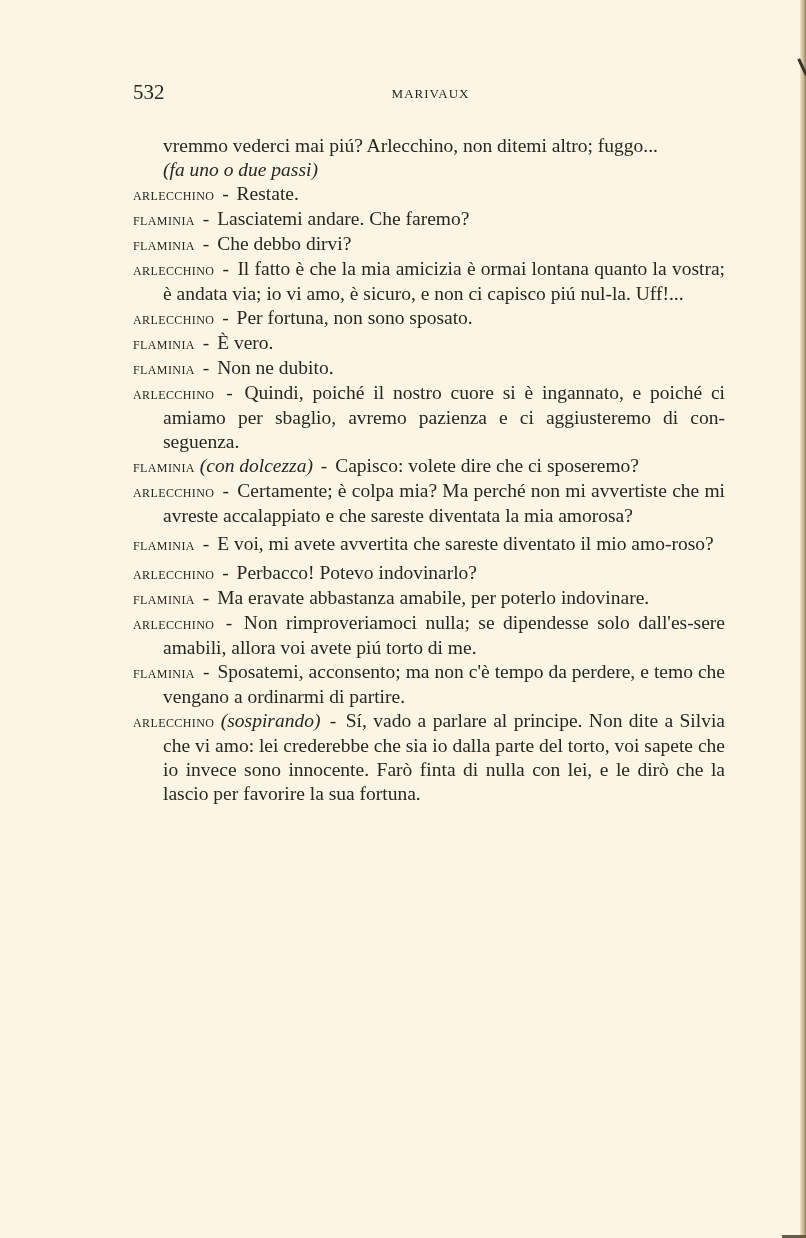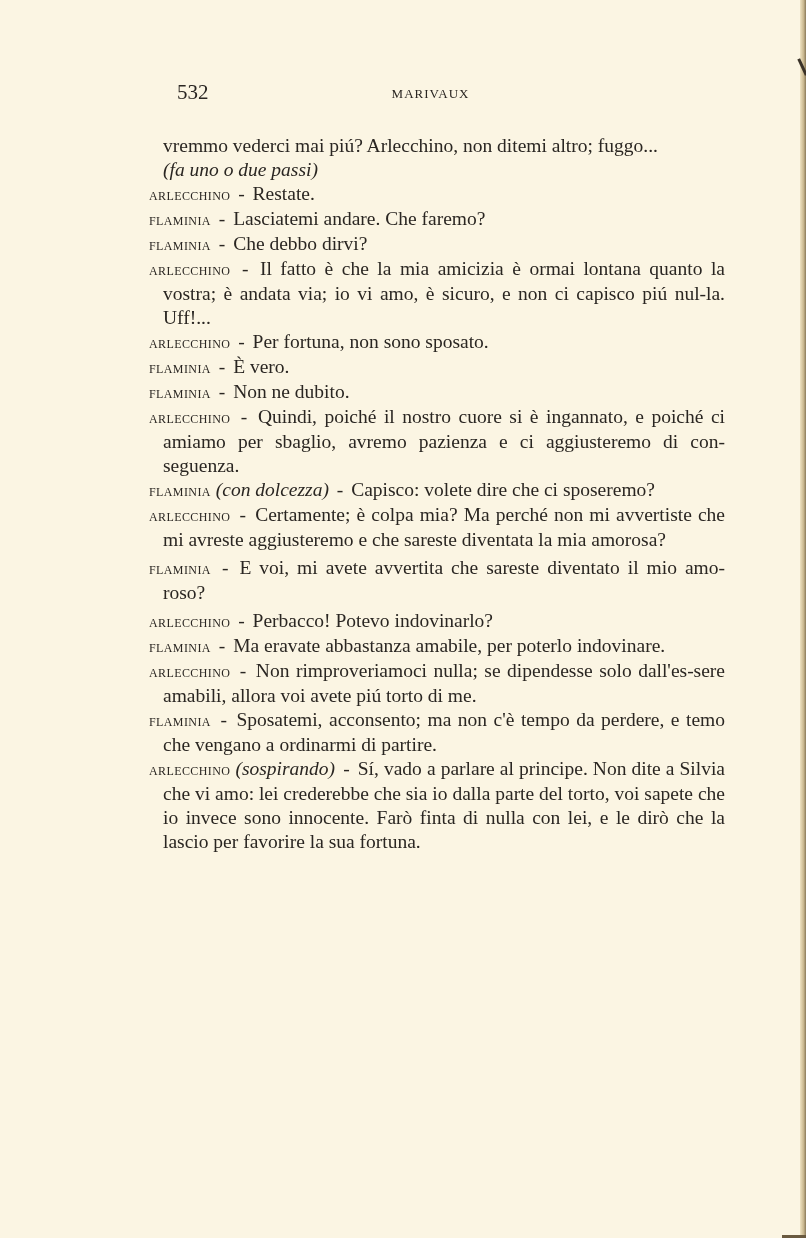--- a/index.html
+++ b/index.html
@@ -19,41 +19,40 @@
       background: #3a3228; transform: rotate(-25deg);
     }
     .edge-bottom {
       position: absolute; right: 0; bottom: 0; width: 24px; height: 3px;
       background: #6a5a40;
     }
     .running-head {
       position: absolute; top: 80px; left: 133px; right: 100px; height: 24px;
     }
     .page-number {
-      position: absolute; left: 0; top: 0; font-size: 21px; margin-left: 44px;
+      position: absolute; left: 0; top: 0; font-size: 21px;
     }
     .header-title {
       position: absolute; left: 0; right: 0; top: 6px; text-align: center;
       font-size: 13px; letter-spacing: 1px; padding-left: 22px;
     }
     .text-block {
       position: absolute; top: 134px; left: 133px; width: 592px;
       font-size: 19.5px; line-height: 24px;
     }
     .para {
       padding-left: 30px; text-indent: -30px;
       text-align: justify;
       margin: 0 0 0 0;
     }
     .para.cont { padding-left: 30px; text-indent: 0; }
     .para.gap { margin-top: 4px; }
     .speaker {
       font-variant: small-caps; font-size: 17px; letter-spacing: 0.4px;
       text-transform: lowercase;
-      margin-left: 16px;
     }
     .stage { font-style: italic; }
     .sep { margin: 0 3px; }
   </style>
 </head>
 <body>
 
 <div class="edge"></div>
 <div class="edge-mark"></div>
 <div class="edge-bottom"></div>
@@ -71,21 +70,21 @@
   <div id="lines">
       <p class="para"><span class="speaker">ARLECCHINO</span> <span class="sep">-</span> <span>Restate.</span></p>
       <p class="para"><span class="speaker">FLAMINIA</span> <span class="sep">-</span> <span>Lasciatemi andare. Che faremo?</span></p>
       <p class="para"><span class="speaker">FLAMINIA</span> <span class="sep">-</span> <span>Che debbo dirvi?</span></p>
       <p class="para"><span class="speaker">ARLECCHINO</span> <span class="sep">-</span> <span>Il fatto è che la mia amicizia è ormai lontana quanto la vostra; è andata via; io vi amo, è sicuro, e non ci capisco piú nul-la. Uff!...</span></p>
       <p class="para"><span class="speaker">ARLECCHINO</span> <span class="sep">-</span> <span>Per fortuna, non sono sposato.</span></p>
       <p class="para"><span class="speaker">FLAMINIA</span> <span class="sep">-</span> <span>È vero.</span></p>
       <p class="para"><span class="speaker">FLAMINIA</span> <span class="sep">-</span> <span>Non ne dubito.</span></p>
       <p class="para"><span class="speaker">ARLECCHINO</span> <span class="sep">-</span> <span>Quindi, poiché il nostro cuore si è ingannato, e poiché ci amiamo per sbaglio, avremo pazienza e ci aggiusteremo di con-seguenza.</span></p>
       <p class="para"><span class="speaker">FLAMINIA</span> <span class="stage">(con dolcezza)</span> <span class="sep">-</span> <span>Capisco: volete dire che ci sposeremo?</span></p>
-      <p class="para"><span class="speaker">ARLECCHINO</span> <span class="sep">-</span> <span>Certamente; è colpa mia? Ma perché non mi avvertiste che mi avreste aggiusteremo e che sareste diventata la mia amorosa?</span></p>
+      <p class="para"><span class="speaker">ARLECCHINO</span> <span class="sep">-</span> <span>Certamente; è colpa mia? Ma perché non mi avvertiste che mi avreste accalappiato e che sareste diventata la mia amorosa?</span></p>
       <p class="para gap"><span class="speaker">FLAMINIA</span> <span class="sep">-</span> <span>E voi, mi avete avvertita che sareste diventato il mio amo-roso?</span></p>
       <p class="para gap"><span class="speaker">ARLECCHINO</span> <span class="sep">-</span> <span>Perbacco! Potevo indovinarlo?</span></p>
       <p class="para"><span class="speaker">FLAMINIA</span> <span class="sep">-</span> <span>Ma eravate abbastanza amabile, per poterlo indovinare.</span></p>
       <p class="para"><span class="speaker">ARLECCHINO</span> <span class="sep">-</span> <span>Non rimproveriamoci nulla; se dipendesse solo dall'es-sere amabili, allora voi avete piú torto di me.</span></p>
       <p class="para"><span class="speaker">FLAMINIA</span> <span class="sep">-</span> <span>Sposatemi, acconsento; ma non c'è tempo da perdere, e temo che vengano a ordinarmi di partire.</span></p>
       <p class="para"><span class="speaker">ARLECCHINO</span> <span class="stage">(sospirando)</span> <span class="sep">-</span> <span>Sí, vado a parlare al principe. Non dite a Silvia che vi amo: lei crederebbe che sia io dalla parte del torto, voi sapete che io invece sono innocente. Farò finta di nulla con lei, e le dirò che la lascio per favorire la sua fortuna.</span></p>
     </div>
 </div>
 
 </body></html>

